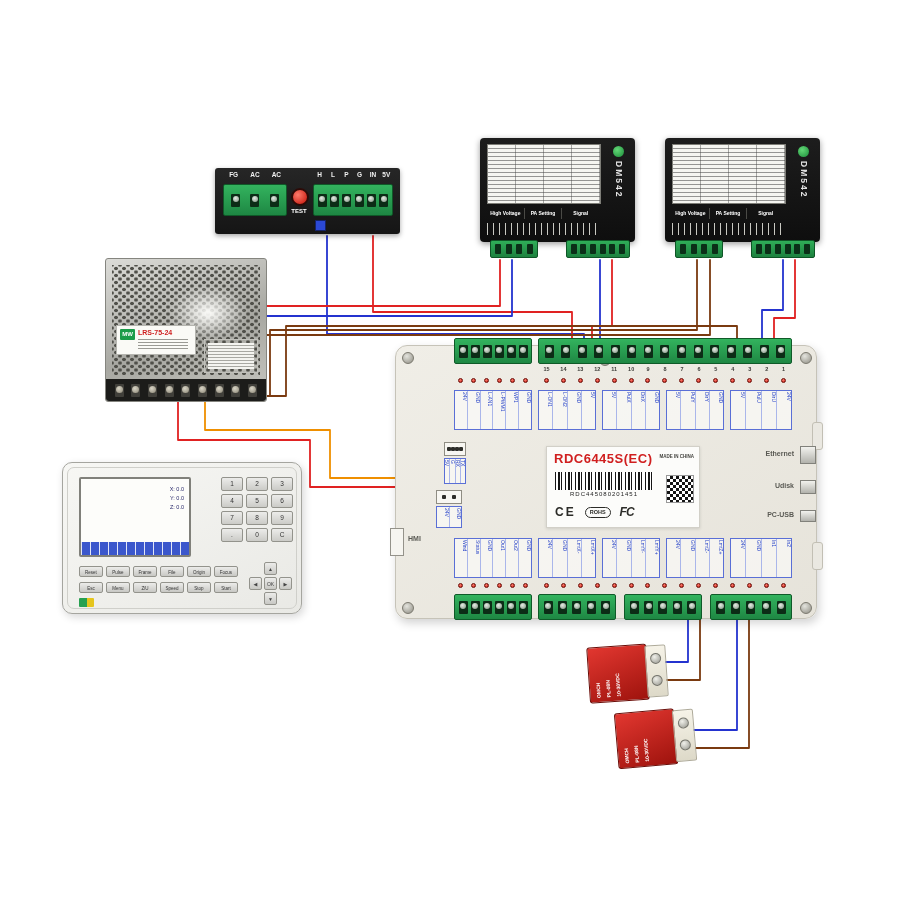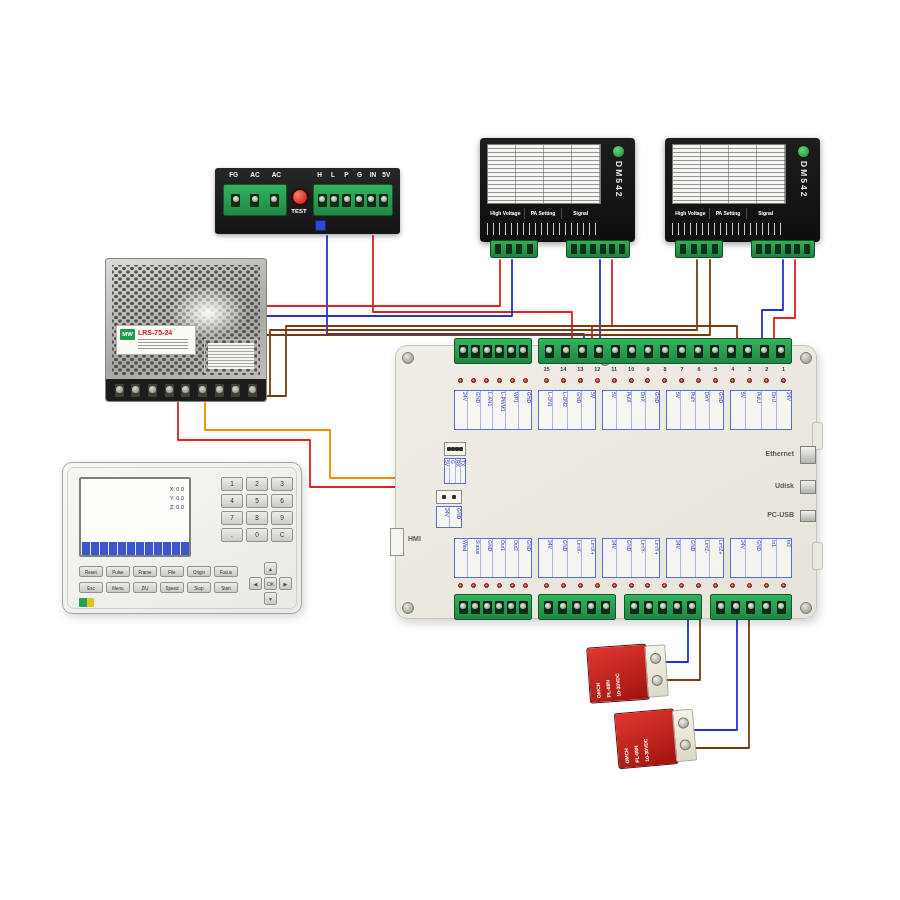--- a/index.html
+++ b/index.html
@@ -374,20 +374,32 @@
       </div>
     <div class="hdr" style="left:40px;top:144px;width:26px">
         <div class="hpin"></div>
         <div class="hpin"></div>
       </div>
     <div class="cluster" style="left:40px;top:160px;width:26px;height:22px">
         <div class="pin-lab">24V</div>
         <div class="pin-lab">GND</div>
       </div>
 
+    <div class="sticker">
+      <div class="stk-model">RDC6445S(EC)</div>
+      <div class="stk-madein">MADE IN CHINA</div>
+      <div class="stk-bar"></div>
+      <div class="stk-num">RDC445080201451</div>
+      <div class="stk-certs">
+        <span class="cert-ce">CE</span>
+        <span class="cert-rohs">ROHS</span>
+        <span class="cert-fcc">FC</span>
+      </div>
+      <div class="stk-qr"></div>
+    </div>
 
     <div class="port-label" style="top:104px">Ethernet</div>
     <div class="port" style="top:100px;height:16px"></div>
     <div class="port-label" style="top:136px">Udisk</div>
     <div class="port" style="top:134px;height:12px"></div>
     <div class="port-label" style="top:165px">PC-USB</div>
     <div class="port" style="top:164px;height:10px"></div>
     <div class="hmi-port"></div>
     <div class="hmi-label">HMI</div>
 

